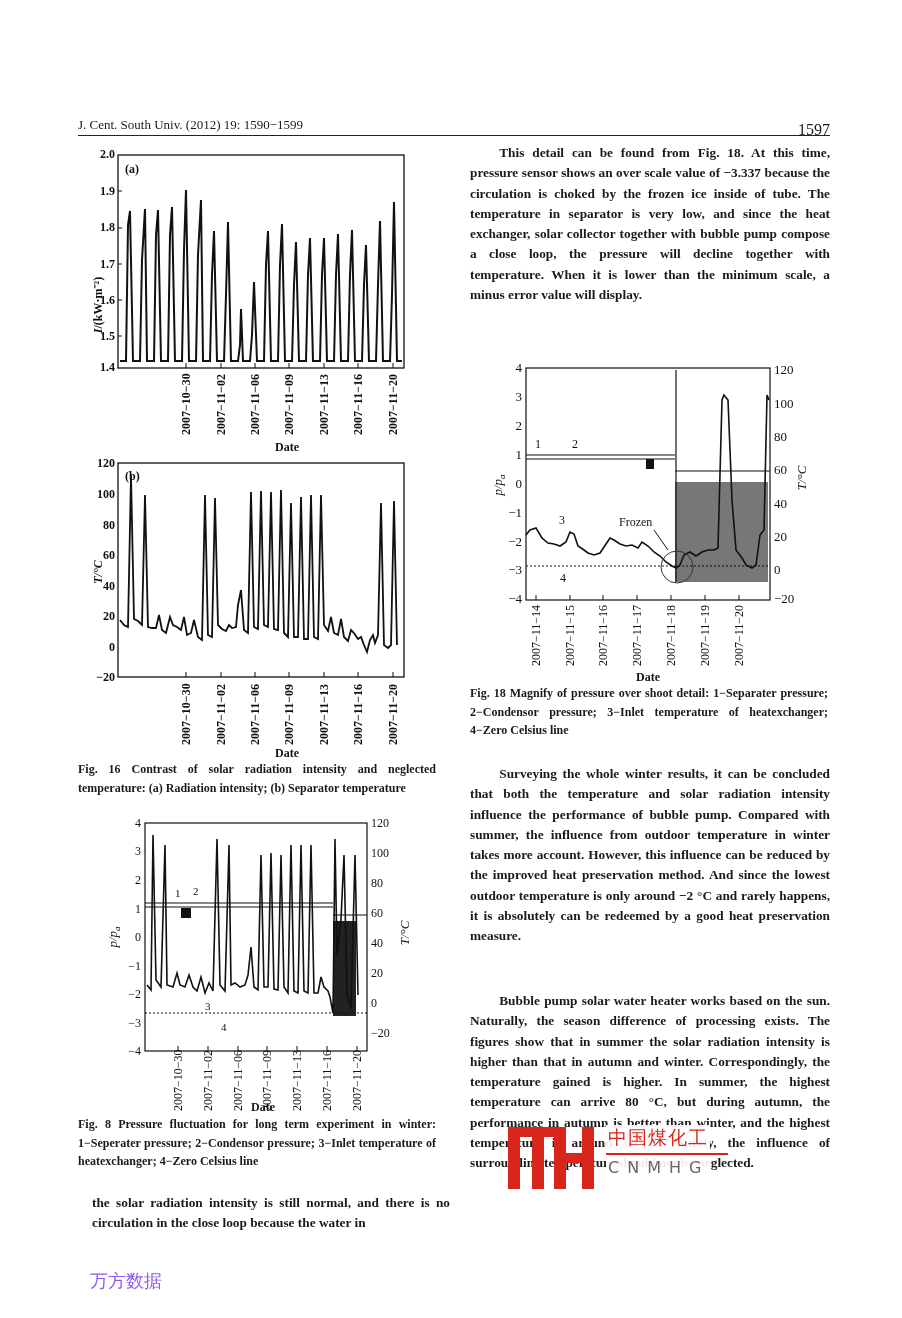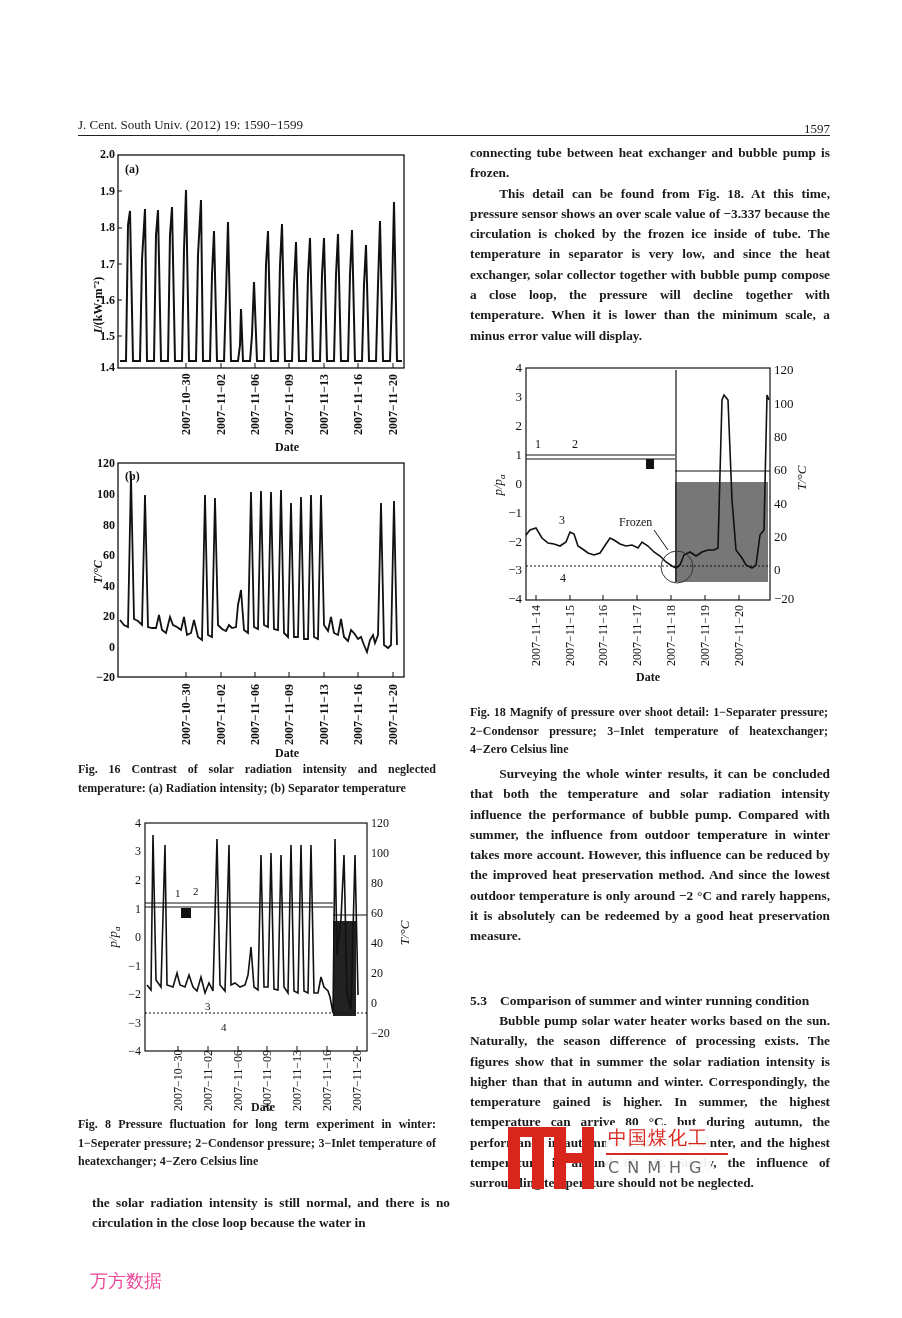--- a/index.html
+++ b/index.html
@@ -1,30 +1,30 @@
 <!DOCTYPE html>
 <html><head>
 <meta charset="utf-8">
 <style>
   html, body { margin:0; padding:0; background:#ffffff; }
   body { width:902px; height:1318px; position:relative; overflow:hidden;
          font-family:"Liberation Serif", "DejaVu Serif", serif; color:#1a1a1a; }
   .abs { position:absolute; }
   .header-left { left:78px; top:117px; font-size:13px;text-align:center; }
-  .header-right { right:72px; top:121px; font-size:13px; }
+  .header-right { right:72px; top:121px; font-size:16px; }
   .header-rule { left:78px; top:135px; width:752px; height:1px; background:#222; }
   .col { position:absolute; font-size:13.3px; line-height:20.3px; text-align:justify; }
   .col p { margin:0; }
   .indent { text-indent:2.2em; }
   .caption { position:absolute; font-size:12px; line-height:18.5px; text-align:justify; }
   .caption b { font-weight:bold; }
   .section-title { font-weight:bold; font-size:13.5px; line-height:20px; }
   .chart svg { display:block; }
   .chart text { font-family:"Liberation Serif", serif; fill:#111; }
-  .watermark-bottom { left:90px; top:1269px; font-family:"DejaVu Sans", sans-serif; font-size:18px; color:#ec4899; }
+  .watermark-bottom { left:90px; top:1269px; font-family:"DejaVu Sans", sans-serif; font-size:18px; color:#8b5cf6; }
   .logo { left:508px; top:1127px; width:230px; height:62px; }
   .logo .bar { position:absolute; background:#d9261c; }
   .logo .cn { position:absolute; left:98px; top:-2px; font-family:"DejaVu Sans", sans-serif; font-size:19px; color:#d9261c; background:rgba(255,255,255,0.92); padding:0 2px; letter-spacing:1px; }
   .logo .en { position:absolute; left:98px; top:31px; font-family:"DejaVu Sans", sans-serif; font-size:16px; color:#666; letter-spacing:8px; background:rgba(255,255,255,0.92); padding:0 2px; }
   .logo .rule { position:absolute; left:98px; top:26px; width:122px; height:2px; background:#d9261c; }
 </style>
 </head>
 <body>
 
 <div class="abs header-left">J. Cent. South Univ. (2012) 19: 1590−1599</div>
@@ -177,21 +177,20 @@
 <div class="caption" style="left:78px; top:1115px; width:358px;">
   <b>Fig. 8</b>
   <b>Pressure fluctuation for long term experiment in winter: 1−Seperater pressure; 2−Condensor pressure; 3−Inlet temperature of heatexchanger; 4−Zero Celsius line</b>
 </div>
 
 <div class="col" style="left:92px; top:1193px; width:358px; font-weight:bold;">
   <p>the solar radiation intensity is still normal, and there is no circulation in the close loop because the water in</p>
 </div>
 
 <div class="col" style="left:470px; top:143px; width:360px; font-weight:bold;">
-  <p>connecting tube between heat exchanger and bubble pump is frozen.</p>
   <p class="indent">This detail can be found from Fig. 18. At this time, pressure sensor shows an over scale value of −3.337 because the circulation is choked by the frozen ice inside of tube. The temperature in separator is very low, and since the heat exchanger, solar collector together with bubble pump compose a close loop, the pressure will decline together with temperature. When it is lower than the minimum scale, a minus error value will display.</p>
 </div>
 
 <div class="abs chart" style="left:490px; top:360px;">
   <svg width="340" height="325" viewBox="0 0 340 325">
     <g font-size="13">
       <text x="32" y="12" text-anchor="end">4</text>
       <text x="32" y="41" text-anchor="end">3</text>
       <text x="32" y="70" text-anchor="end">2</text>
       <text x="32" y="99" text-anchor="end">1</text>
@@ -243,34 +242,30 @@
       <text transform="translate(117 306) rotate(-90)">2007−11−16</text>
       <text transform="translate(151 306) rotate(-90)">2007−11−17</text>
       <text transform="translate(185 306) rotate(-90)">2007−11−18</text>
       <text transform="translate(219 306) rotate(-90)">2007−11−19</text>
       <text transform="translate(253 306) rotate(-90)">2007−11−20</text>
     </g>
     <text x="158" y="321" font-size="12" font-weight="bold" text-anchor="middle">Date</text>
   </svg>
 </div>
 
-<div class="caption" style="left:470px; top:684px; width:358px;margin-top:19px;">
+<div class="caption" style="left:470px; top:684px; width:358px;">
   <b>Fig. 18</b>
   <b>Magnify of pressure over shoot detail: 1−Separater pressure; 2−Condensor pressure; 3−Inlet temperature of heatexchanger; 4−Zero Celsius line</b>
 </div>
 
 <div class="col" style="left:470px; top:764px; width:360px; font-weight:bold;">
   <p class="indent">Surveying the whole winter results, it can be concluded that both the temperature and solar radiation intensity influence the performance of bubble pump. Compared with summer, the influence from outdoor temperature in winter takes more account. However, this influence can be reduced by the improved heat preservation method. And since the lowest outdoor temperature is only around −2 °C and rarely happens, it is absolutely can be redeemed by a good heat preservation measure.</p>
 </div>
 
 <div class="col" style="left:470px; top:991px; width:360px;">
-  <div class="section-title" style="display:flex;">
-    <span style="width:30px; flex:none;">5.3</span>
-    <span>Comparison of summer and winter running condition</span>
-  </div>
   <p class="indent" style="font-weight:bold;">Bubble pump solar water heater works based on the sun. Naturally, the season difference of processing exists. The figures show that in summer the solar radiation intensity is higher than that in autumn and winter. Correspondingly, the temperature gained is higher. In summer, the highest temperature can arrive 80 °C, but during autumn, the performance in autumn is better than winter, and the highest temperature is around 60 °C. Surely, the influence of surrounding temperature should not be neglected.</p>
 </div>
 
 <div class="abs logo">
   <div class="bar" style="left:0; top:0; width:12px; height:62px;"></div>
   <div class="bar" style="left:0; top:0; width:58px; height:10px;"></div>
   <div class="bar" style="left:24px; top:0; width:12px; height:62px;"></div>
   <div class="bar" style="left:46px; top:0; width:12px; height:62px;"></div>
   <div class="bar" style="left:46px; top:26px; width:40px; height:10px;"></div>
   <div class="bar" style="left:74px; top:0; width:12px; height:62px;"></div>

